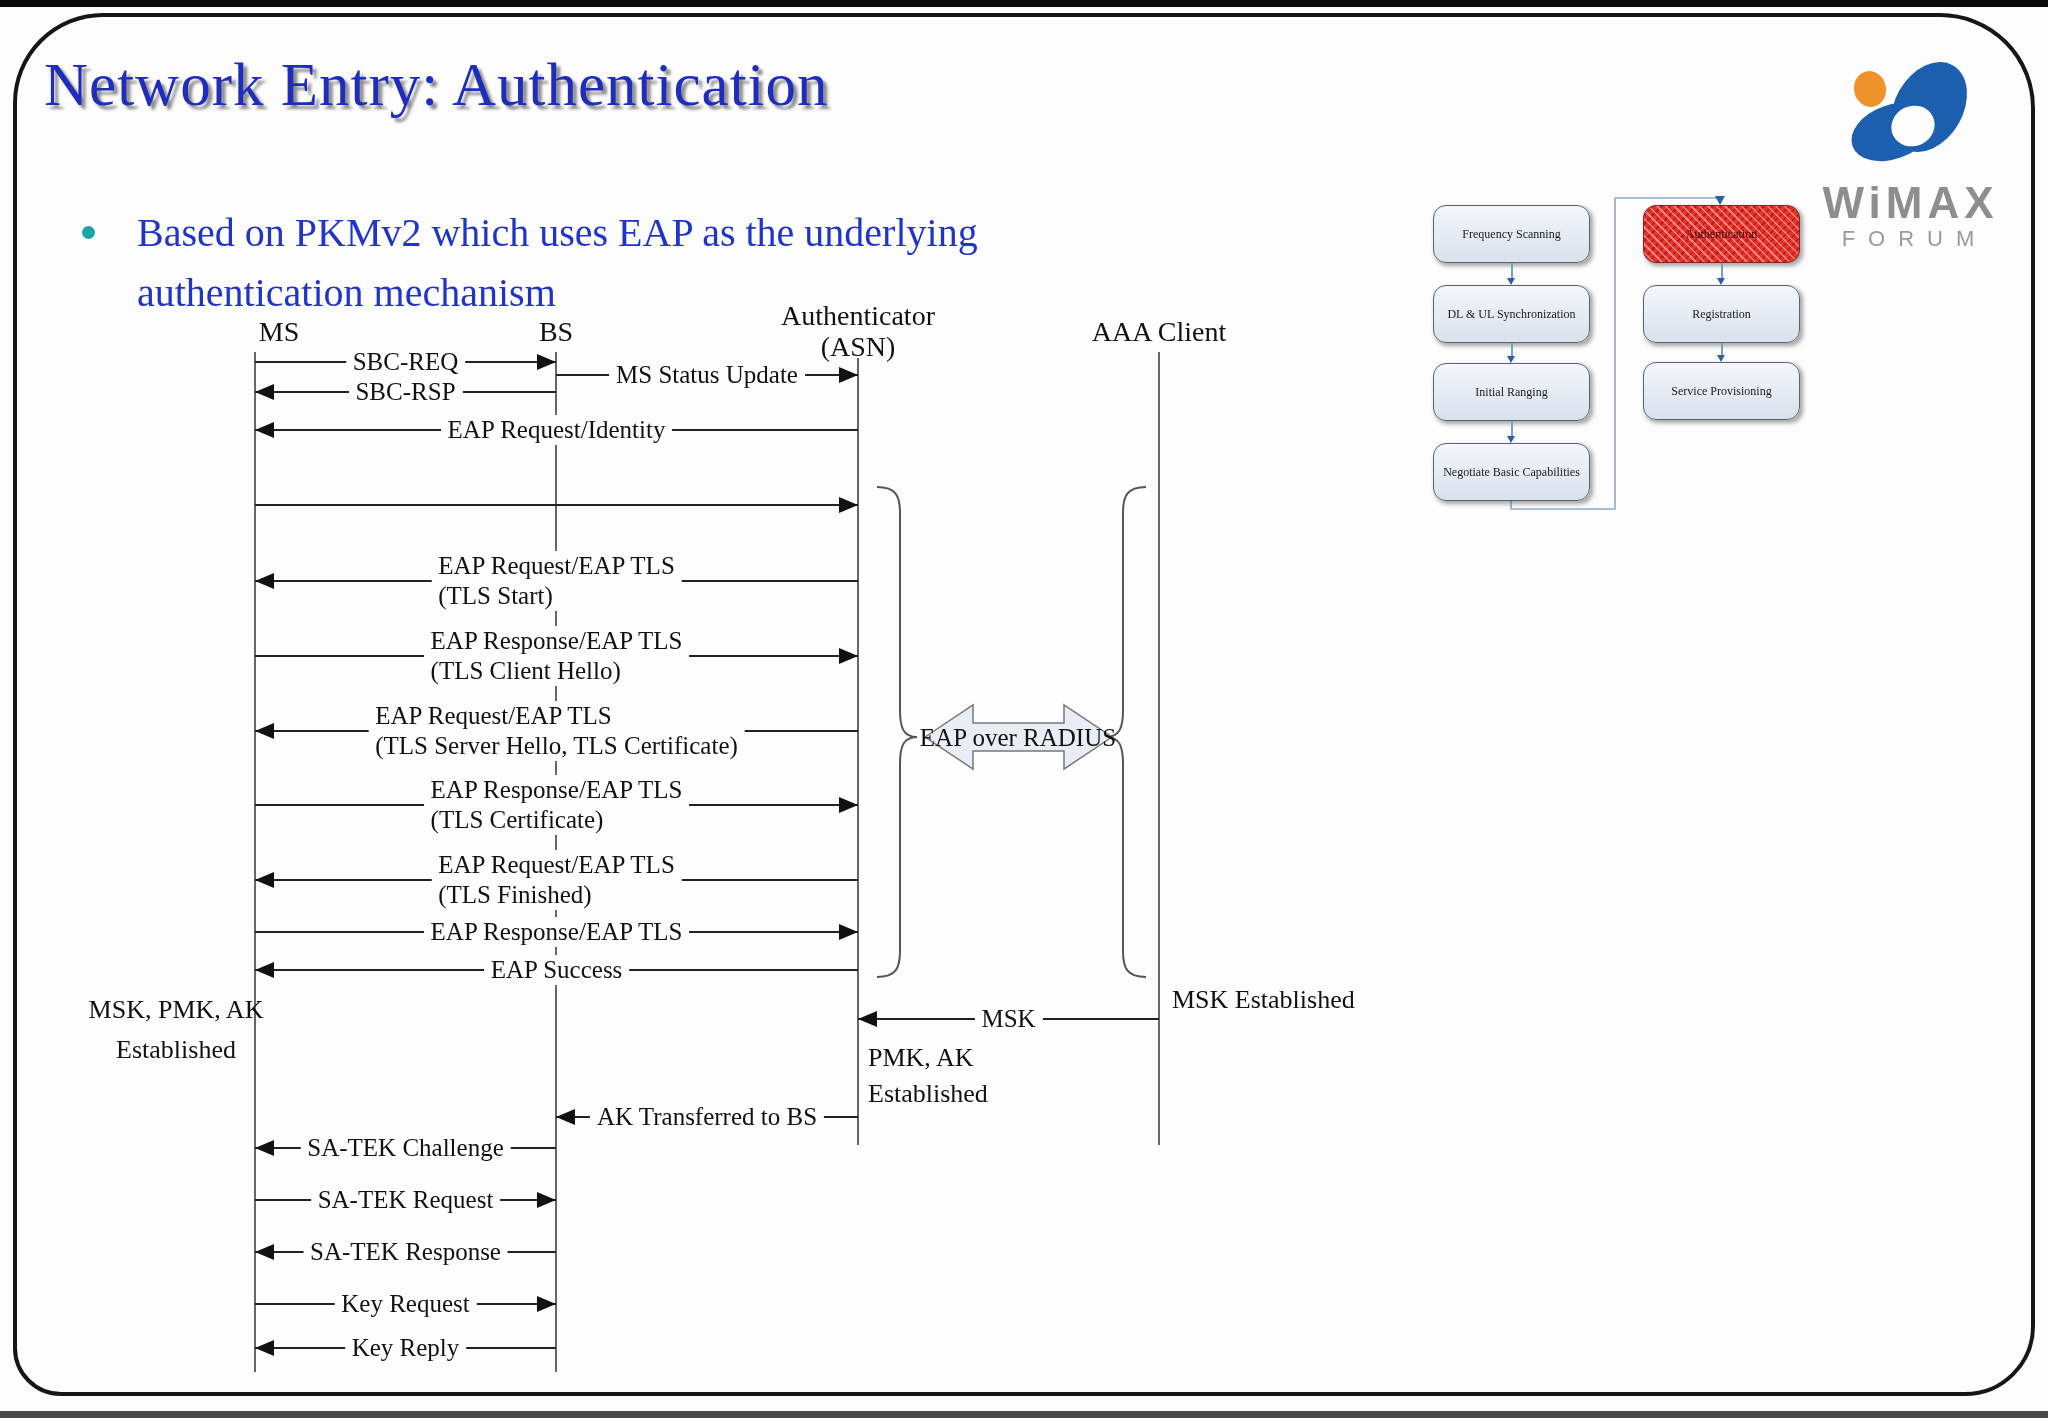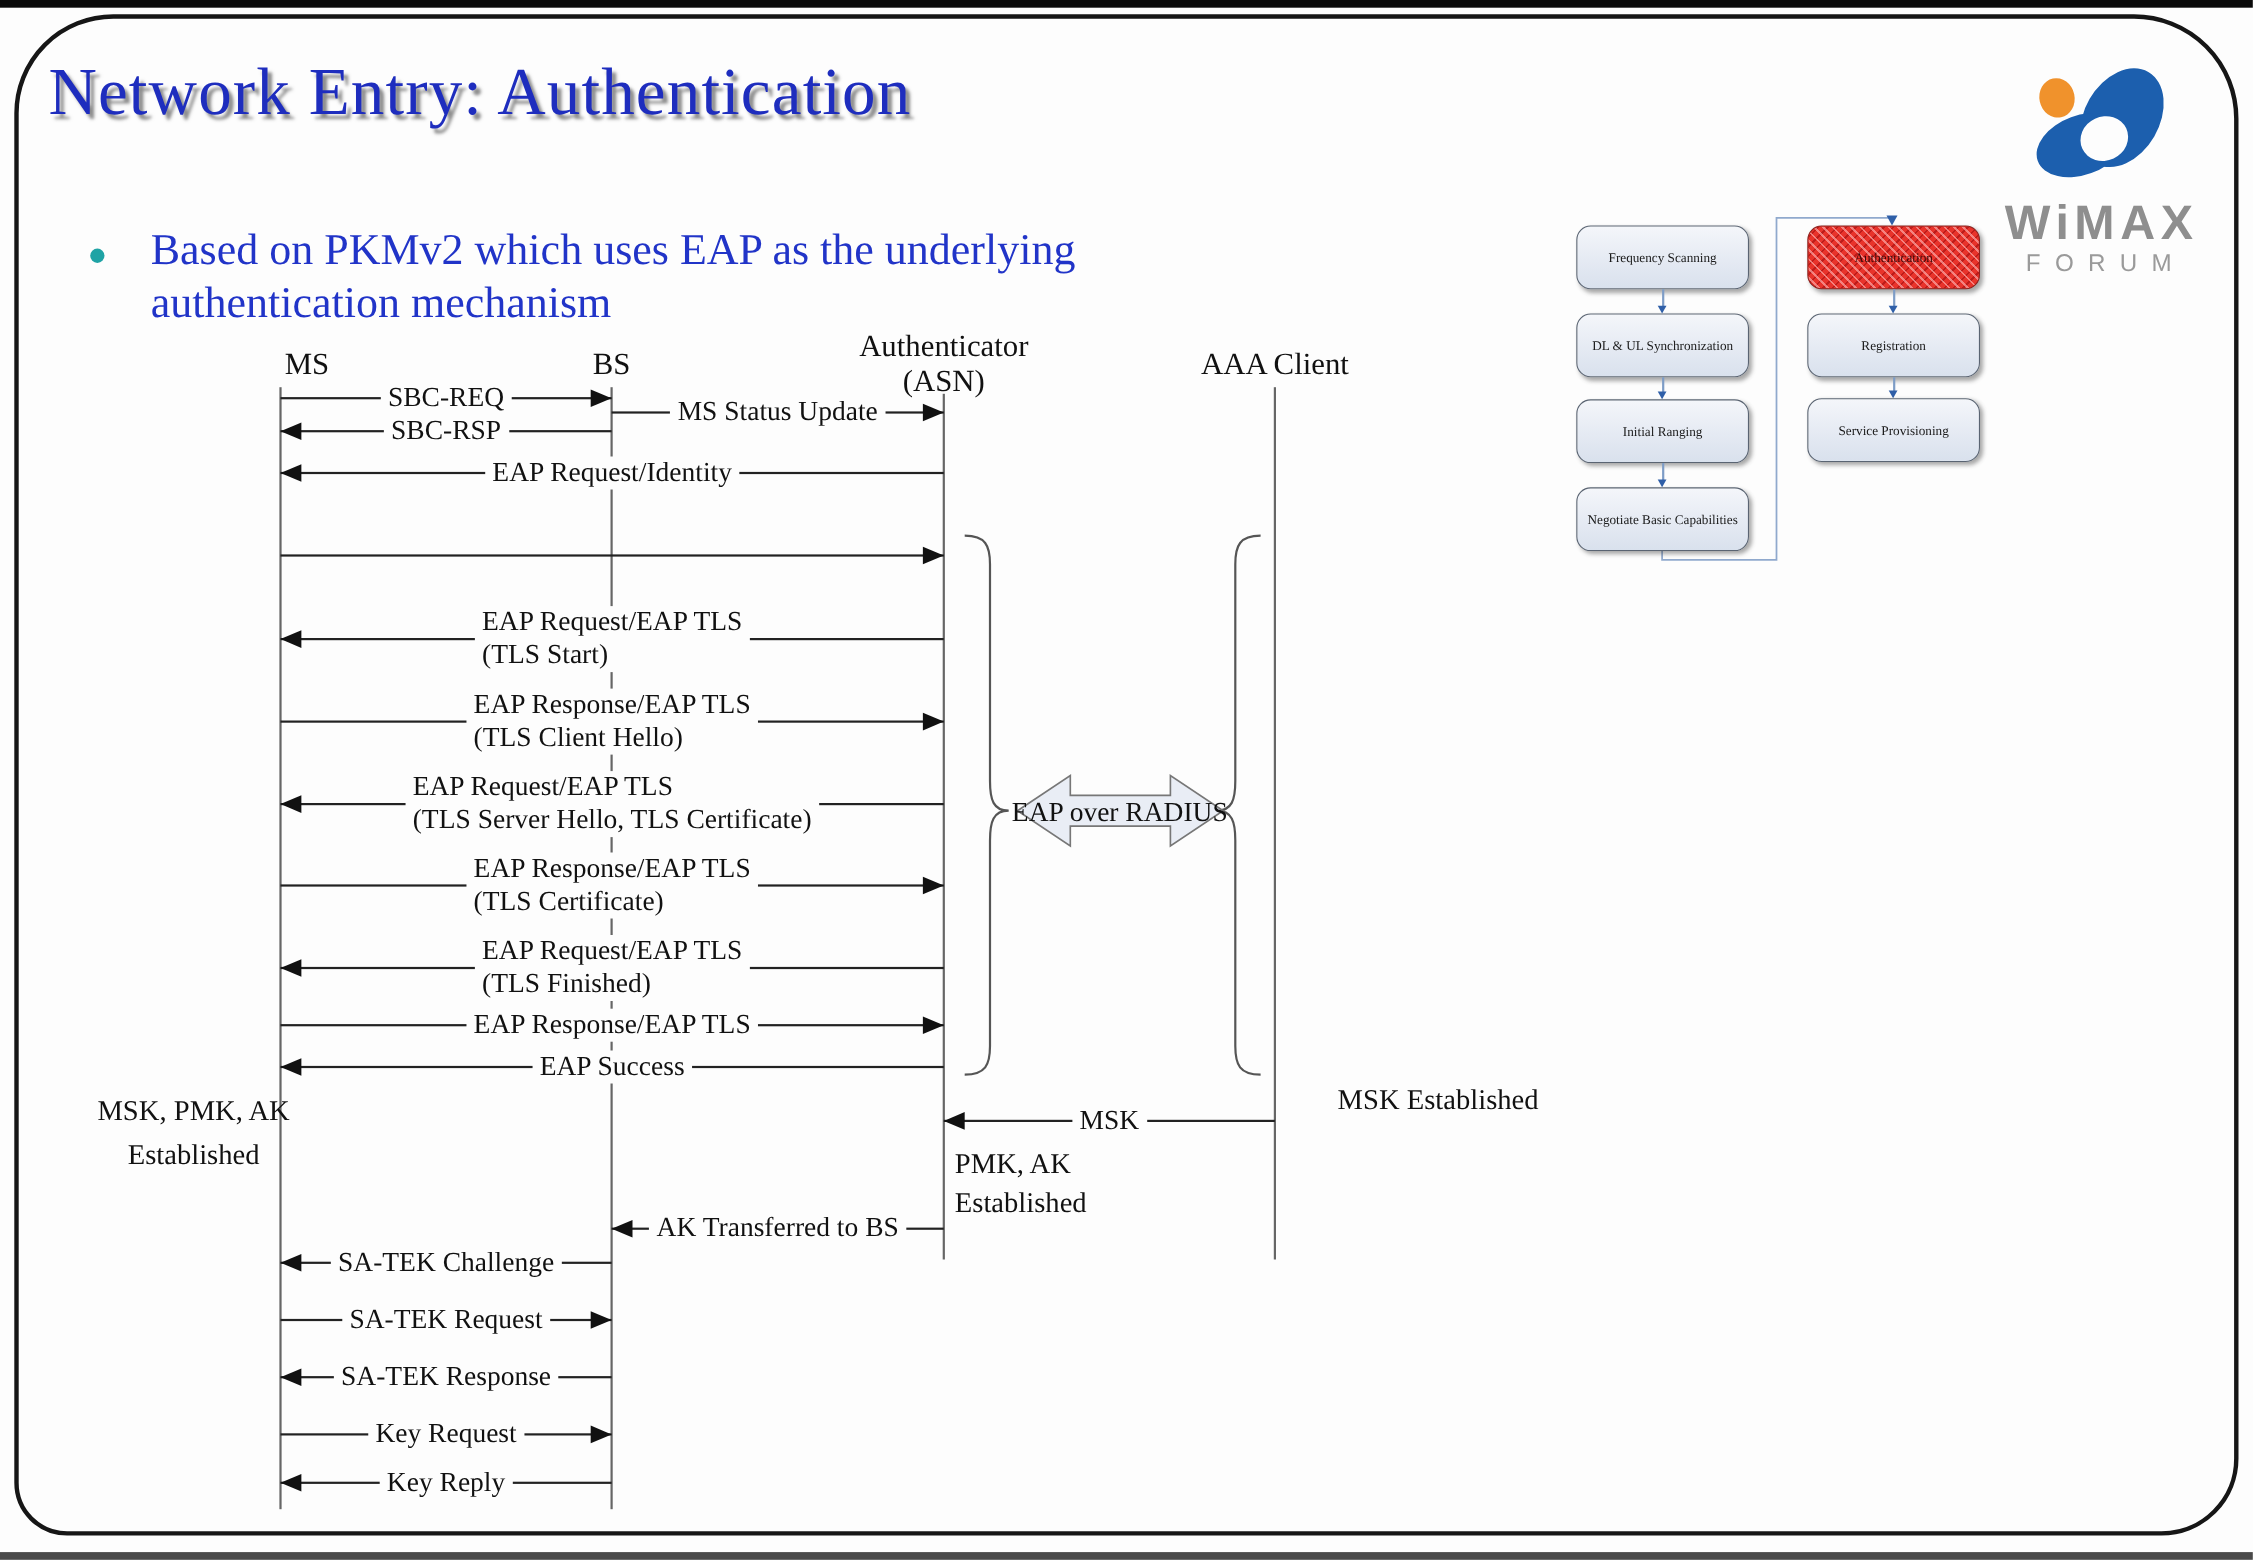--- a/index.html
+++ b/index.html
@@ -22,21 +22,21 @@
   #title {
     position: absolute; left: 44px; top: 50px;
     font-size: 61px; font-weight: normal; margin: 0;
     color: #1e2dbe; letter-spacing: 1px;
     text-shadow: 4px 4px 3px rgba(110,110,110,0.8);
     white-space: nowrap;
   }
   .bullet-dot { position: absolute; left: 82px; top: 226px; width: 13px; height: 13px; border-radius: 50%; background: #1fa3a5; }
   #bullet-text {
     position: absolute; left: 137px; top: 203px; width: 945px;
-    font-size: 40px; line-height: 48px; color: #2134c8;
+    font-size: 40px; line-height: 60px; color: #2134c8;
   }
 
   
   #seq, #flowchart { position: absolute; left: 0; top: 0; width: 2048px; height: 1418px; }
   .lifeline { position: absolute; width: 2px; background: #666; }
   .actor-label {
     position: absolute; transform: translateX(-50%);
     font-size: 28px; line-height: 31px; text-align: center; white-space: nowrap;
   }
   .msg-line { position: absolute; height: 2px; background: #222; }
@@ -208,21 +208,21 @@
     </div>
     <div class="msg-line" style="left: 255px; top: 1347px; width: 301px;"></div>
     <div class="arrowhead left" style="top: 1340px; left: 255px;"></div>
     <div class="msg-label" style="left: 405.5px; top: 1348px;">
       <div>Key Reply</div>
     </div>
     <div class="note center" style="left: 176px; top: 990px;">
       <div>MSK, PMK, AK</div>
       <div>Established</div>
     </div>
-    <div class="note tight" style="left: 1172px; top: 982px; margin-left: 44px;">
+    <div class="note tight" style="left: 1172px; top: 982px;">
       <div>MSK Established</div>
     </div>
     <div class="note tight" style="left: 868px; top: 1040px;">
       <div>PMK, AK</div>
       <div>Established</div>
     </div>
   </div>
 
 <svg id="overlay" width="2048" height="1418" viewBox="0 0 2048 1418">
 

